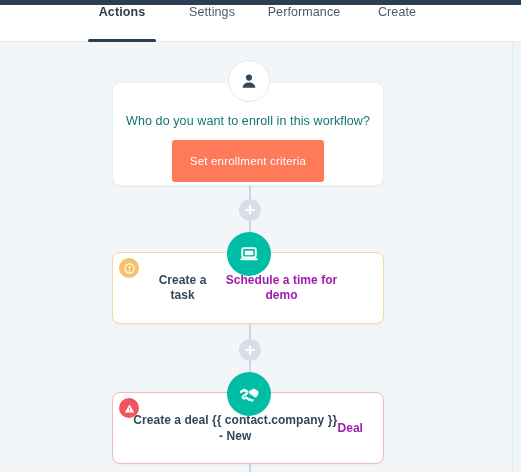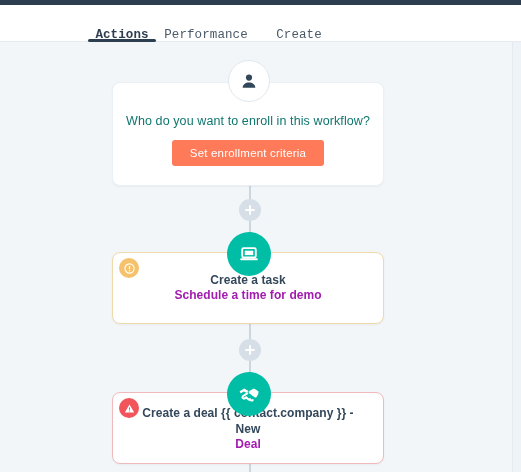--- a/index.html
+++ b/index.html
@@ -48,29 +48,28 @@
     top: 0;
     height: 37px;
     display: flex;
     align-items: center;
     gap: 0px;
   }
   .tab {
     position: relative;
     height: 37px;
     display: flex;
-    align-items: flex-end;
+    align-items: flex-start;
     justify-content: center;
     padding: 0 0;
     font-size: 12.5px;
     color: #4b5a68;
     letter-spacing: 0.1px;
     cursor: pointer;
     white-space: nowrap;
-    font-family: Liberation Mono, monospace;
   }
   .tab-label { pointer-events: none; }
   .tab.active .tab-label {
     color: #2d3e50;
     font-weight: 600;
   }
   .tab .underline {
     position: absolute;
     left: 0; right: 0;
     bottom: 0;
@@ -167,21 +166,21 @@
     letter-spacing: 0.1px;
   }
   .btn-enroll {
     margin-top: 12px;
     background: #ff7a59;
     color: #ffffff;
     font-size: 11.5px;
     letter-spacing: 0.2px;
     border: none;
     border-radius: 3px;
-    padding: 7px 18px;
+    padding: 15px 18px;
     cursor: pointer;
     font-family: "Liberation Sans", sans-serif;
   }
 
   .card-task {
     left: 112px;
     top: 252px;
     width: 272px;
     height: 72px;
     border: 1px solid #f0d9a8;
@@ -194,21 +193,20 @@
     height: 72px;
     border: 1px solid #f0b9bb;
     box-shadow: 0 1px 2px rgba(45,62,80,0.05);
   }
 
   .card-body {
     position: absolute;
     left: 0; right: 0;
     top: 0; bottom: 0;
     display: flex;
-    flex-direction: column;
     align-items: center;
     justify-content: center;
     padding: 0 36px;
     box-sizing: border-box;
   }
   .card-title {
     font-size: 12px;
     font-weight: 700;
     color: #33475b;
     text-align: center;
@@ -293,20 +291,24 @@
   <div class="top-chrome"></div>
 
   <div class="tabbar">
     <div class="tabs">
 
       <div class="tab active tab-slot-0">
         <span class="tab-label">Actions</span>
         <span class="underline"></span>
       </div>
 
+      <div class="tab tab-slot-1">
+        <span class="tab-label">Settings</span>
+        <span class="underline"></span>
+      </div>
 
       <div class="tab tab-slot-2">
         <span class="tab-label">Performance</span>
         <span class="underline"></span>
       </div>
 
       <div class="tab tab-slot-3">
         <span class="tab-label">Create</span>
         <span class="underline"></span>
       </div>

